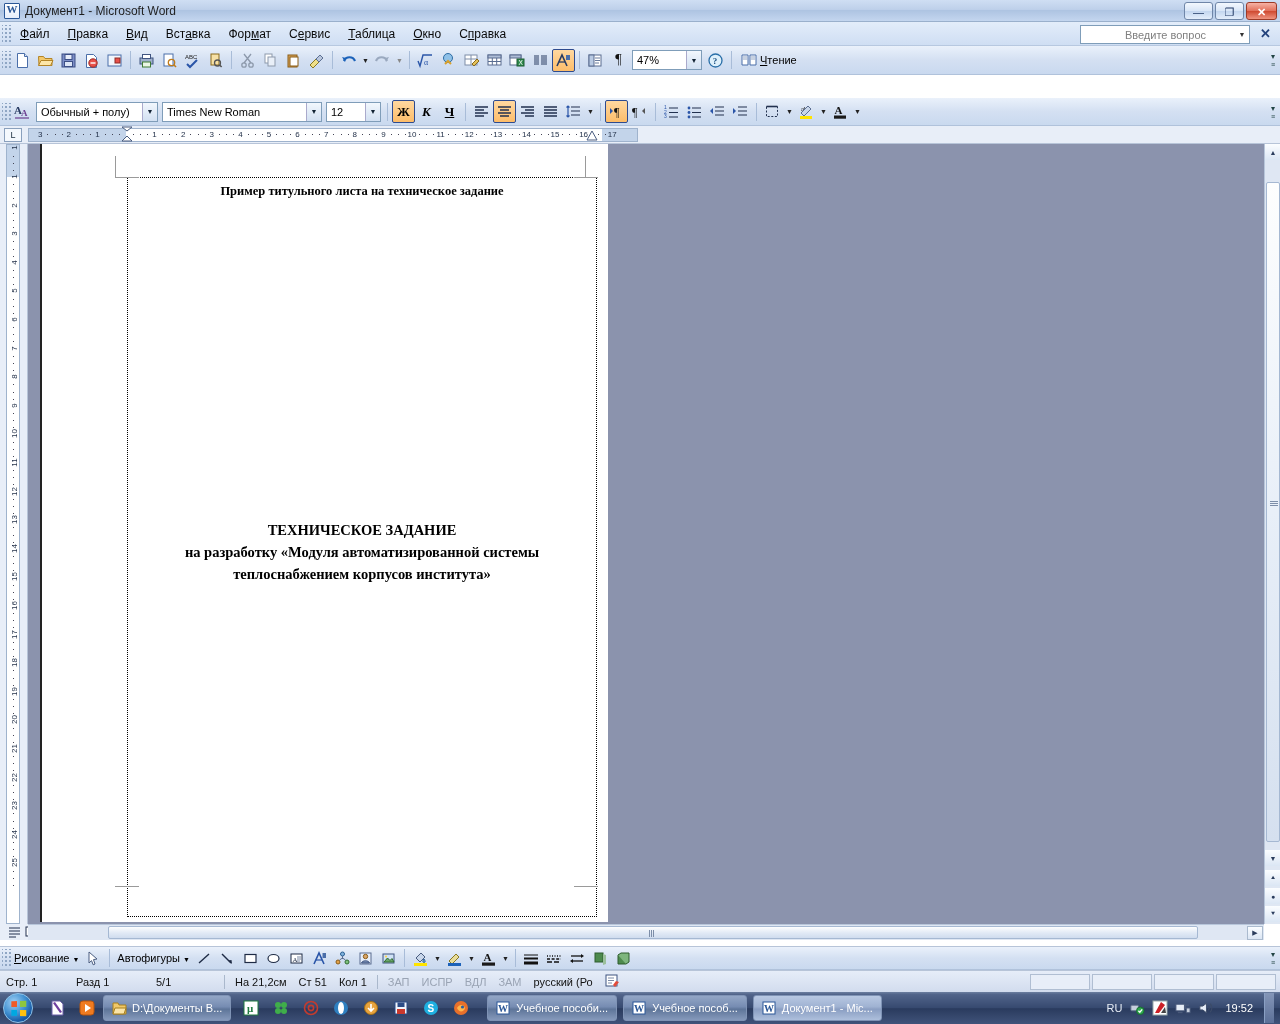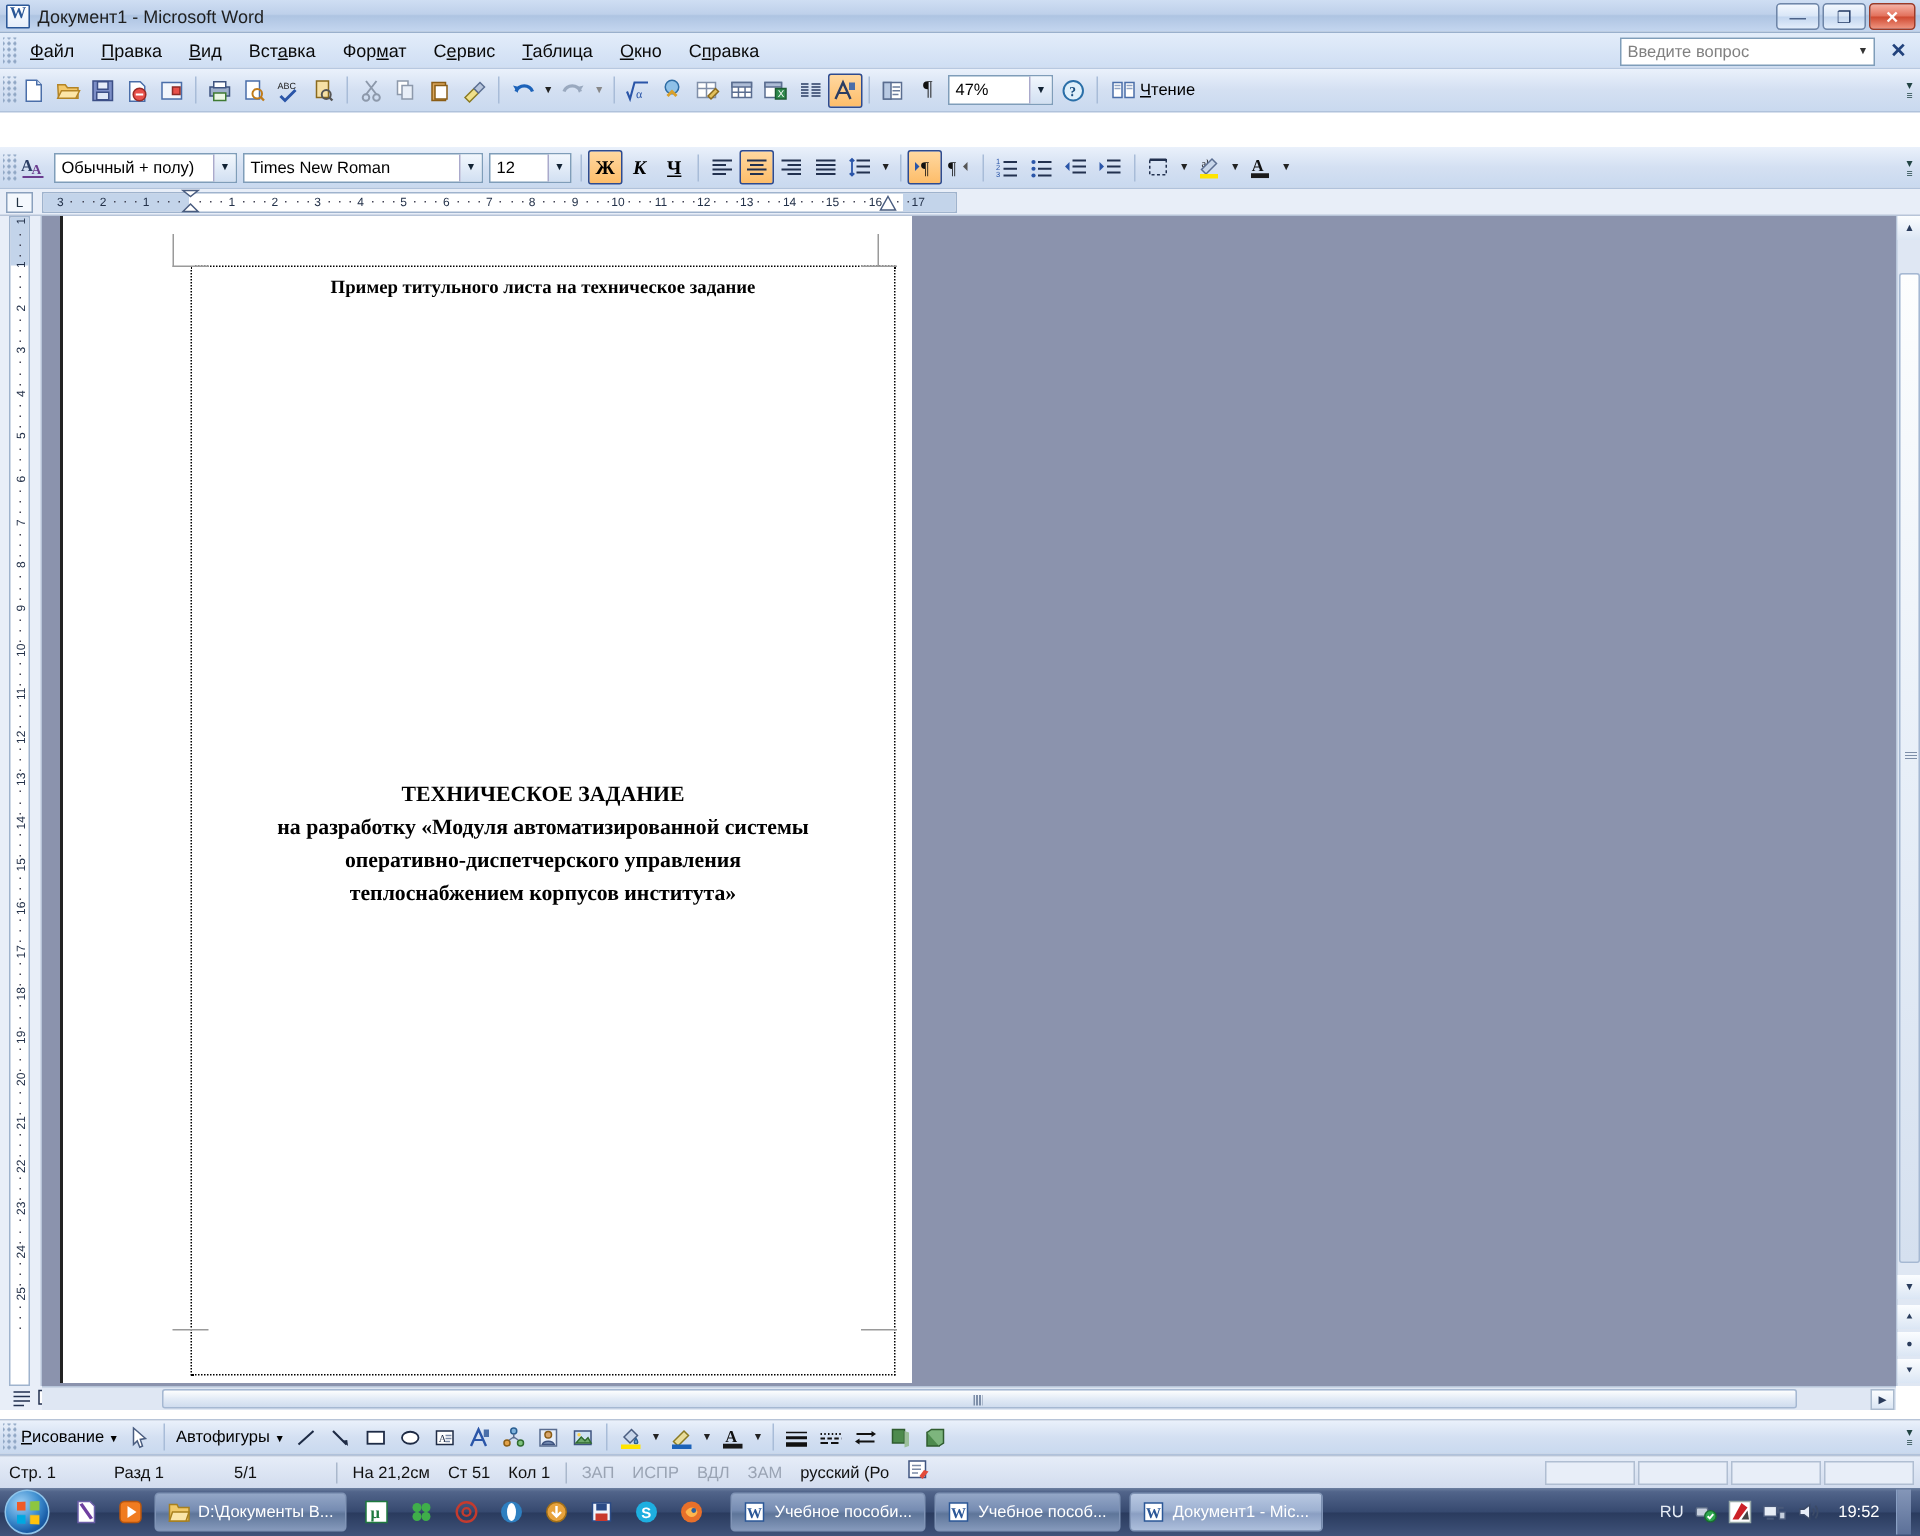--- a/index.html
+++ b/index.html
@@ -54,21 +54,21 @@
   }
   .grip { width: 9px; height: 18px; flex: none; margin-left: 2px;
     background-image: radial-gradient(circle, #8fa6c4 1px, transparent 1.2px);
     background-size: 4px 4px; background-position: 2px 2px; }
   .menuitem { padding: 3px 9px; font-size: 12px; color: #0a0a0a; cursor: default; }
   .menuitem u { text-decoration: underline; }
   .askbox {
     position: absolute; right: 30px; top: 3px; width: 170px; height: 19px;
     background: #fff; border: 1px solid #7f9db9; display: flex; align-items: center;
   }
-  .askbox .ph { font-size: 11px; color: #808080; padding-left: 4px; flex: 1; }
+  .askbox .ph { font-size: 11px; color: #808080; padding-left: 15px; flex: 1; text-align: center; }
   .askbox .ar { width: 14px; text-align: center; font-size: 7px; color: #333; }
   .askclose { position: absolute; right: 9px; top: 4px; font-size: 13px; color: #22427c; font-weight: bold; cursor: default;}
 
   
   .toolbar {
     position: absolute; left:0; width:1280px;
     background: linear-gradient(to bottom,#eaf1fb 0%,#d4e0f2 50%,#c9d9ef 100%);
     border-bottom: 1px solid #b0c2db;
     display: flex; align-items: center;
   }
@@ -849,21 +849,20 @@
         <div class="mk" style="left:532px; top:33px; width:24px; height:1px;"></div>
         <div class="mk" style="left:73px; top:742px; width:24px; height:1px;"></div>
         <div class="mk" style="left:532px; top:742px; width:24px; height:1px;"></div>
 
         <div class="doc-text hdr">Пример титульного листа на техническое задание</div>
 
 
         <div class="doc-text ttl">
           <div>ТЕХНИЧЕСКОЕ ЗАДАНИЕ</div>
           <div>на разработку «Модуля автоматизированной системы</div>
-          <div>оперативно-диспетчерского управления</div>
           <div>теплоснабжением корпусов института»</div>
         </div>
 
       </div>
     </div>
     <div class="grayfill"></div>
   </div>
 
   <div class="vscroll">
     <div class="vsa" style="top:0">▲</div>

